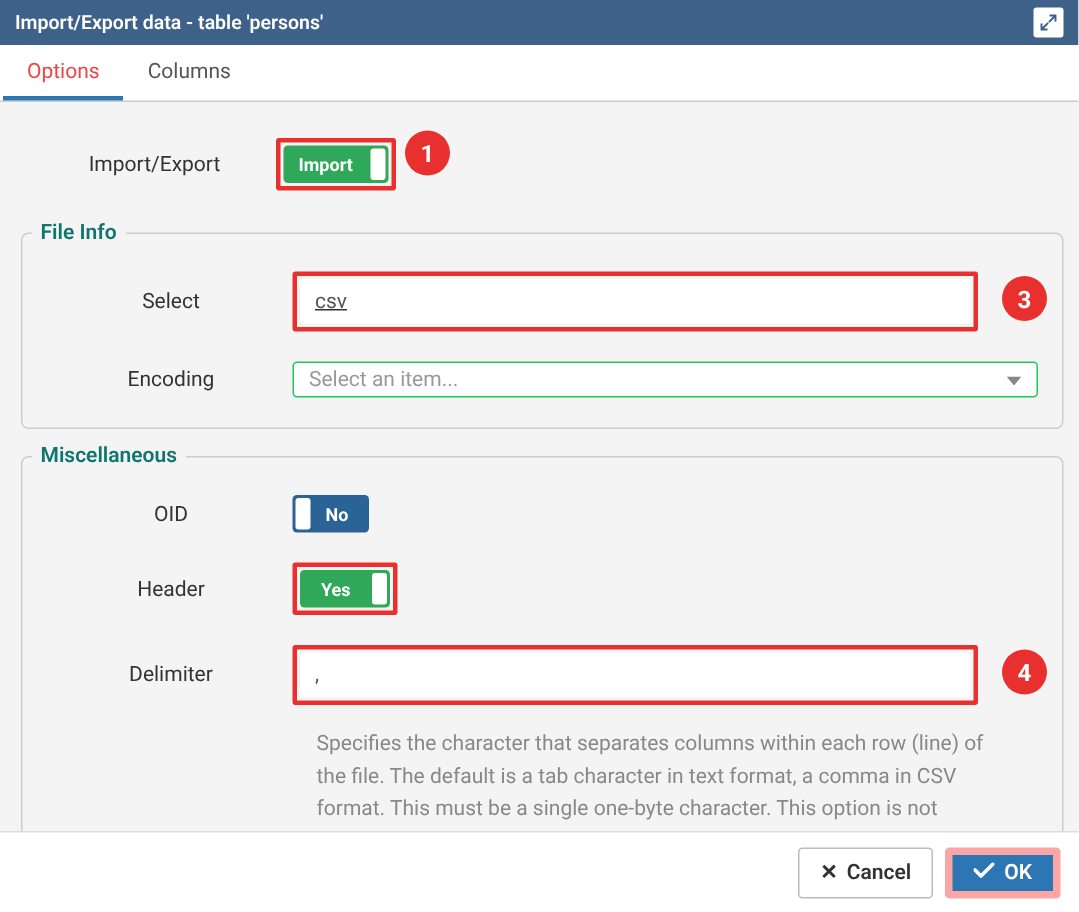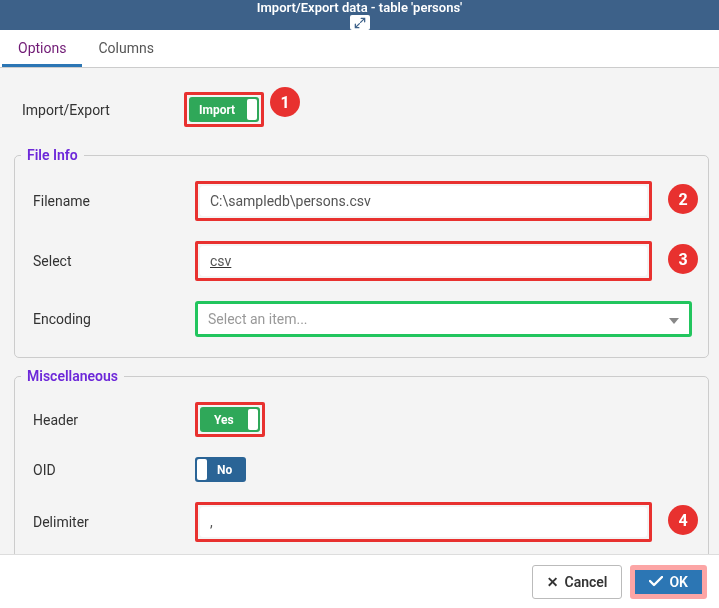--- a/index.html
+++ b/index.html
@@ -15,21 +15,20 @@
   }
   .titlebar {
     background: #3d6189;
     color: #fff;
     height: 30px;
     display: flex;
     align-items: center;
     padding: 0 10px;
     font-weight: 600;
     font-size: 13px;
-    flex-direction: column;
   }
   .titlebar-title { flex: 1; }
   .titlebar-maxbox {
     width: 20px;
     height: 20px;
     background: #fff;
     border-radius: 2px;
     display: flex;
     align-items: center;
     justify-content: center;
@@ -42,34 +41,35 @@
     background: #fff;
     padding-left: 2px;
   }
   .tab {
     padding: 10px 16px 8px 16px;
     font-size: 14px;
     cursor: pointer;
     color: #555;
   }
   .tab.active {
-    color: #701a75;
+    color: #ef4444;
     border-bottom: 3px solid #2c76b4;
   }
   .body {
     padding: 14px 10px 0 14px;
     background: #f4f4f4;
     height: 492px;
     overflow-y: auto;
   }
   .row {
     display: flex;
     align-items: center;
     padding: 10px 0;
     position: relative;
+    text-align: center;
   }
   .row-label {
     width: 170px;
     padding-left: 8px;
     color: #333;
     font-size: 14px;
   }
   .row-control {
     flex: 1;
     display: flex;
@@ -80,21 +80,21 @@
     border: 1px solid #ccc;
     border-radius: 5px;
     margin: 10px 0;
     padding: 8px 10px 10px 10px;
   }
   legend {
     font-weight: 600;
     font-size: 14px;
     padding: 0 6px;
     margin-left: -4px;
-    color: #6d28d9;
+    color: #0f766e;
   }
   .toggle {
     display: inline-flex;
     height: 25px;
     border-radius: 3px;
     overflow: hidden;
     cursor: pointer;
     user-select: none;
   }
   .toggle.green-on { background: #2fa859; }
@@ -108,22 +108,22 @@
     align-items: center;
   }
   .toggle .knob {
     width: 10px;
     background: #fff;
     margin: 2px;
     border-radius: 2px;
   }
   .input-text, .select {
     width: 100%;
-    height: 36px;
-    border: 3px solid #22c55e;
+    height: 24px;
+    border: 1px solid #22c55e;
     border-radius: 3px;
     padding: 0 10px;
     font-size: 14px;
     background: #fff;
     color: #555;
     cursor: pointer;
   }
   .select-placeholder { color: #999; }
   .select { position: relative; display: flex; align-items: center; }
   .select .caret {
@@ -223,29 +223,20 @@
           <span class="knob"></span>
         </span>
       </span>
       <span class="callout" style="left:86px;top:-5px;">1</span>
     </div>
   </div>
 
   <fieldset>
     <legend>File Info</legend>
 
-    <div class="row">
-      <div class="row-label">Filename</div>
-      <div class="row-control">
-        <span class="highlight-red" style="flex:1; margin-right:46px;">
-          <div class="input-text" style="display:flex;align-items:center;border:none;height:30px;">C:\sampledb\persons.csv</div>
-        </span>
-        <span class="callout" style="right:0;top:3px;">2</span>
-      </div>
-    </div>
 
     <div class="row">
       <div class="row-label">Select</div>
       <div class="row-control">
         <span class="highlight-red" style="flex:1; margin-right:46px;text-decoration:underline;">
           <div class="select" style="border:none;height:30px;">
             <span>csv</span>
           </div>
         </span>
         <span class="callout" style="right:0;top:3px;">3</span>
@@ -264,37 +255,37 @@
           </span>
         </div>
       </div>
     </div>
   </fieldset>
 
   <fieldset>
     <legend>Miscellaneous</legend>
 
     <div class="row">
+      <div class="row-label">OID</div>
+      <div class="row-control">
+        <span class="toggle blue-no">
+          <span class="knob"></span>
+          <span class="label" style="padding:0 14px 0 8px;">No</span>
+        </span>
+      </div>
+    </div>
+
+    <div class="row">
       <div class="row-label">Header</div>
       <div class="row-control">
         <span class="highlight-red">
           <span class="toggle green-on">
             <span class="label" style="padding:0 12px 0 14px;">Yes</span>
             <span class="knob"></span>
           </span>
-        </span>
-      </div>
-    </div>
-
-    <div class="row">
-      <div class="row-label">OID</div>
-      <div class="row-control">
-        <span class="toggle blue-no">
-          <span class="knob"></span>
-          <span class="label" style="padding:0 14px 0 8px;">No</span>
         </span>
       </div>
     </div>
 
     <div class="row">
       <div class="row-label">Delimiter</div>
       <div class="row-control">
         <span class="highlight-red" style="flex:1; margin-right:46px;">
           <div class="select" style="border:none;height:30px;">
             <span>,</span>

